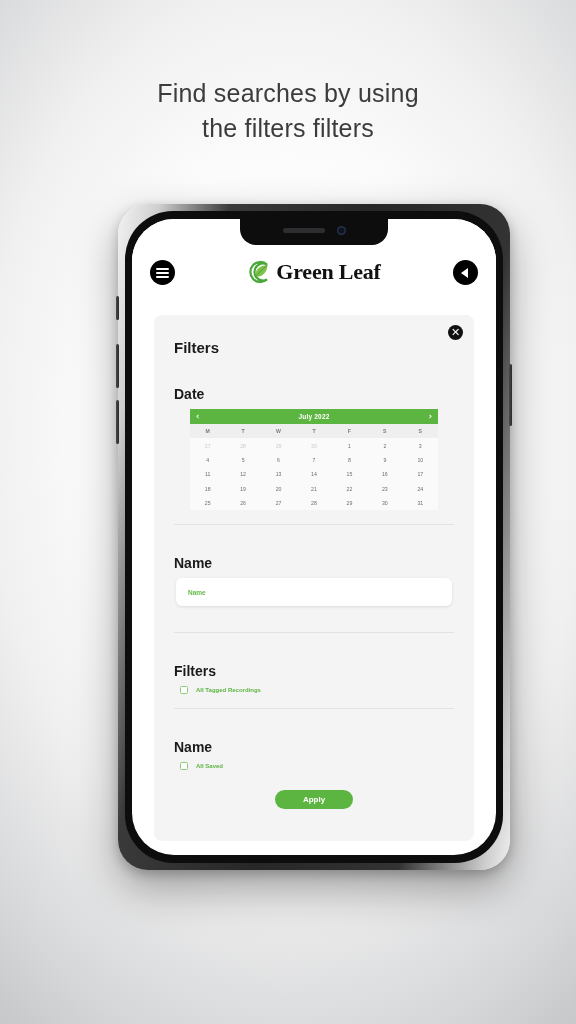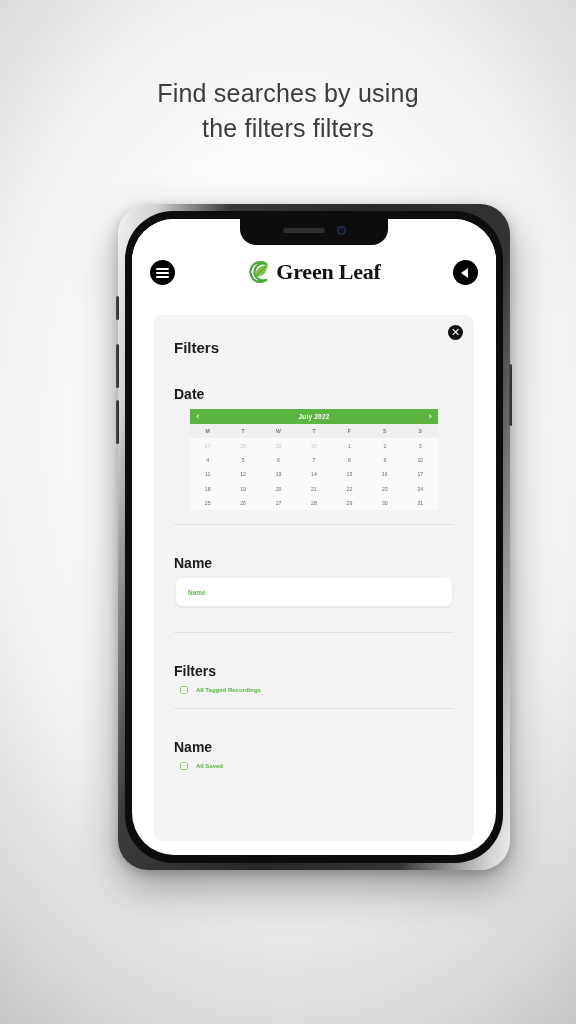--- a/index.html
+++ b/index.html
@@ -329,17 +329,20 @@
         </div>
 
         <div class="divider" style="margin-top:14px"></div>
 
         <div class="section-label">Name</div>
         <div class="check-row">
           <span class="checkbox"></span>
           <span class="check-label">All Saved</span>
         </div>
 
+        <div class="apply-wrap">
+          <button class="apply-btn">Apply</button>
+        </div>
       </div>
 
     </div>
   </div>
 </div>
 
 </body></html>

